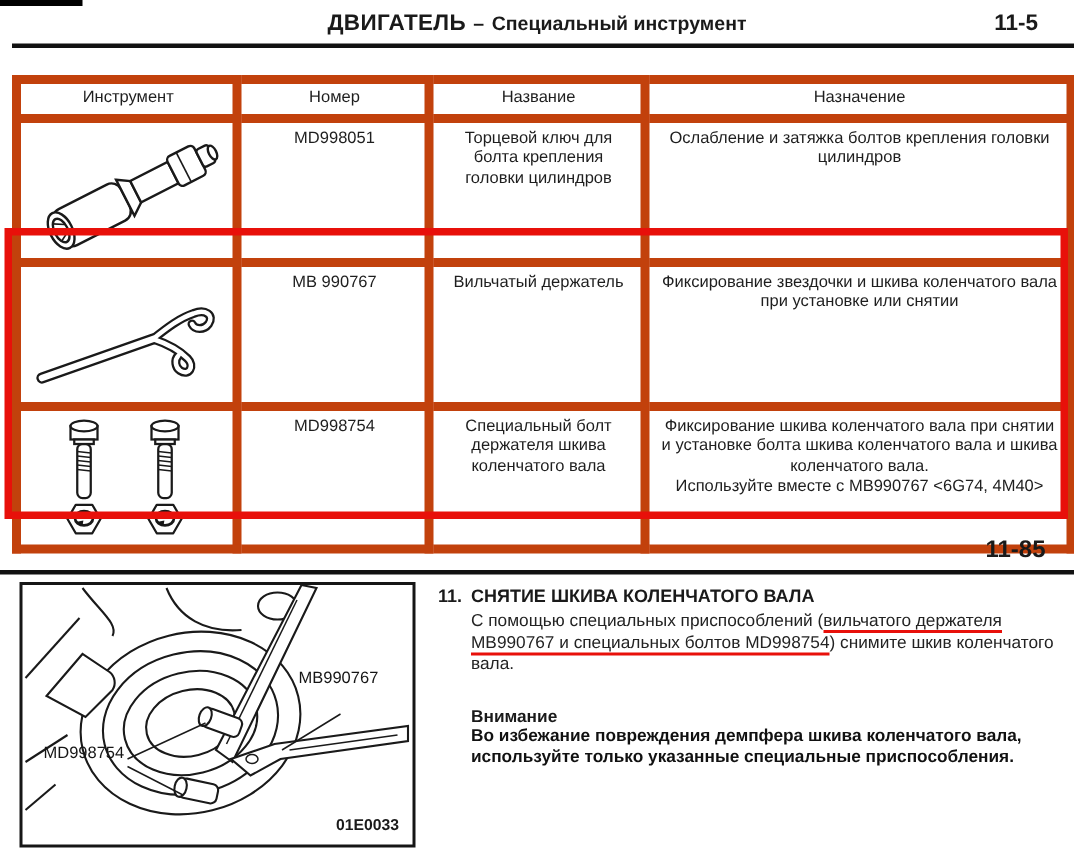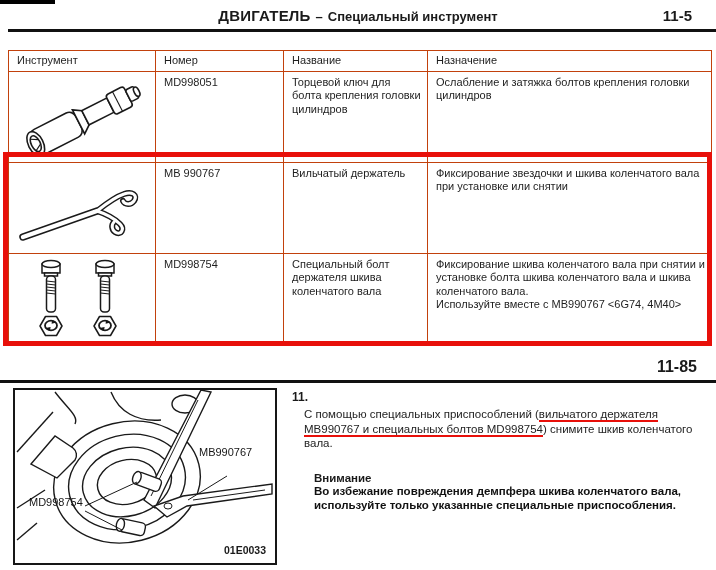--- a/index.html
+++ b/index.html
@@ -23,21 +23,21 @@
   .pn1 { top:7px; right:24px; }
   .pn2 { top:358px; right:19px; font-size:16px; }
   .rule { position:absolute; background:#111; height:3px; }
   .rule1 { left:8px; top:29px; width:708px; }
   .rule2 { left:0; top:380px; width:716px; }
 
   
   .tools-table { position:absolute; left:8px; top:50px; width:703px;
     border-collapse:collapse; table-layout:fixed; }
   .tools-table th, .tools-table td {
-    border:1px solid #c2410c; vertical-align:top; text-align:left;
+    border:6px solid #c2410c; vertical-align:top; text-align:center;
     padding:4px 6px 4px 8px; font-size:11px; line-height:13.5px; font-weight:normal;
     color:#1e1e1e; overflow:hidden;
   }
   .tools-table th { height:11px; padding-top:3px; padding-bottom:3px; }
   .row-h1 td { height:81px;margin-top:36px; }
   .row-h2 td { height:81px; }
   .row-h3 td { height:80px; }
   td.toolcell { padding:2px; }
   td.purpose { white-space:pre-line; }
 
@@ -51,21 +51,21 @@
   .figure-box svg { position:absolute; left:0; top:0; }
   .fig-label { position:absolute; font-size:11px; color:#161616; white-space:nowrap; }
   .fig-label-bolts { left:14px; top:106px; }
   .fig-label-fork { left:184px; top:56px; }
   .fig-code { position:absolute; right:9px; bottom:7px; font-size:10.5px; font-weight:bold; }
 
   
   .section { position:absolute; left:292px; top:390px; width:412px; }
   .step-head { font-size:12px; font-weight:bold; display:flex; }
   .step-num { width:22px; flex:none; }
-  .step-body { margin:3px 0 0 12px; font-size:11.5px; line-height:14.5px; color:#232323; }
+  .step-body { margin:3px 0 0 22px; font-size:11.5px; line-height:14.5px; color:#232323; }
   .u-red { border-bottom:2px solid var(--accent); }
   .caution-label { margin:21px 0 0 22px; font-size:11.5px; font-weight:bold; }
   .caution-text { margin:0 0 12px 22px; font-size:11.5px; font-weight:bold; line-height:14.5px; color:#111; }
 
   .tool-svg { display:block; }
 </style>
 </head>
 <body>
 
 <div class="page">
@@ -209,20 +209,21 @@
       </g>
     </svg>
     <span class="fig-label fig-label-bolts">MD998754</span>
     <span class="fig-label fig-label-fork">MB990767</span>
     <span class="fig-code">01E0033</span>
   </div>
 
   <div class="section">
     <div class="step-head">
       <span class="step-num">11.</span>
+      <span>СНЯТИЕ ШКИВА КОЛЕНЧАТОГО ВАЛА</span>
     </div>
     <div class="step-body">
       <span>С помощью специальных приспособлений (</span><span class="u-red">вильчатого держателя MB990767 и специальных болтов MD998754</span><span>) снимите шкив коленчатого вала.</span>
     </div>
     <div class="caution-label">Внимание</div>
     <div class="caution-text">Во избежание повреждения демпфера шкива коленчатого вала, используйте только указанные специальные приспособления.</div>
   </div>
 
 </div>
 

